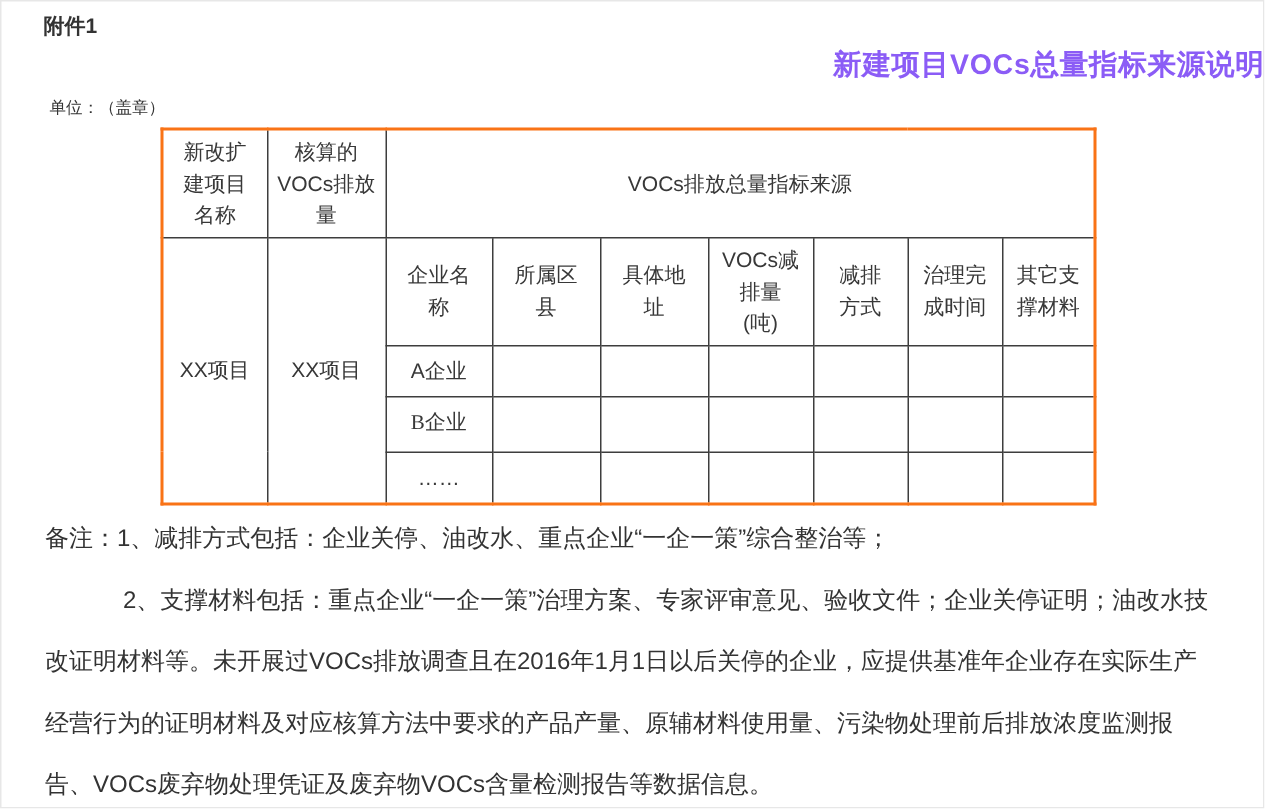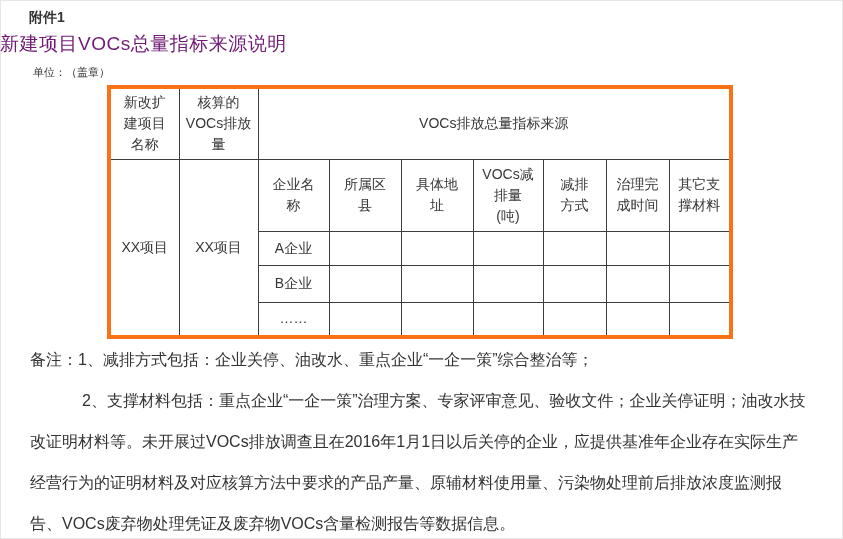--- a/index.html
+++ b/index.html
@@ -12,45 +12,45 @@
   .page {
     position: absolute; inset: 0;
     box-shadow: inset 0 0 0 1px #e7e7e7;
   }
   .attachment {
     position: absolute; left: 29px; top: 7px;
     font-size: 14px; line-height: 20px; font-weight: 600; color: #333;
   }
   .doc-title {
     position: absolute; left: 0; right: 0; top: 30px;
-    text-align: left; font-size: 19px; line-height: 28px;
-    font-weight: normal; color: #701a75; letter-spacing: 0.5px;
+    text-align: right; font-size: 19px; line-height: 28px;
+    font-weight: bold; color: #8b5cf6; letter-spacing: 0.5px;
   }
   .unit-line {
     position: absolute; left: 33px; top: 61px;
     font-size: 11px; line-height: 22px; color: #333;
   }
   table.vocs {
     position: absolute; left: 107px; top: 85px;
     border-collapse: collapse; table-layout: fixed;
-    border: 4px solid #f97316;
+    border: 2px solid #f97316;
   }
   table.vocs th, table.vocs td {
     border: 1px solid #3d3d3d;
     font-size: 14px; line-height: 21px; font-weight: normal;
     text-align: center; vertical-align: middle;
     white-space: pre-line;
     padding: 1px 2px;
     color: #383838;
     overflow: hidden;
   }
   tr.r1 { height: 72px; }
   tr.r2 { height: 72px; }
   tr.r3 { height: 34px; }
-  tr.r4 { height: 37px; }
+  tr.r4 { height: 37px; font-family: Liberation Serif, serif; }
   tr.r5 { height: 35px; }
   .notes {
     position: absolute; left: 30px; top: 339px; width: 782px;
     font-size: 16px; line-height: 41px; color: #333;
     text-align: left;
   }
   .notes p.p2 { text-indent: 52px; }
 </style>
 </head>
 <body>

